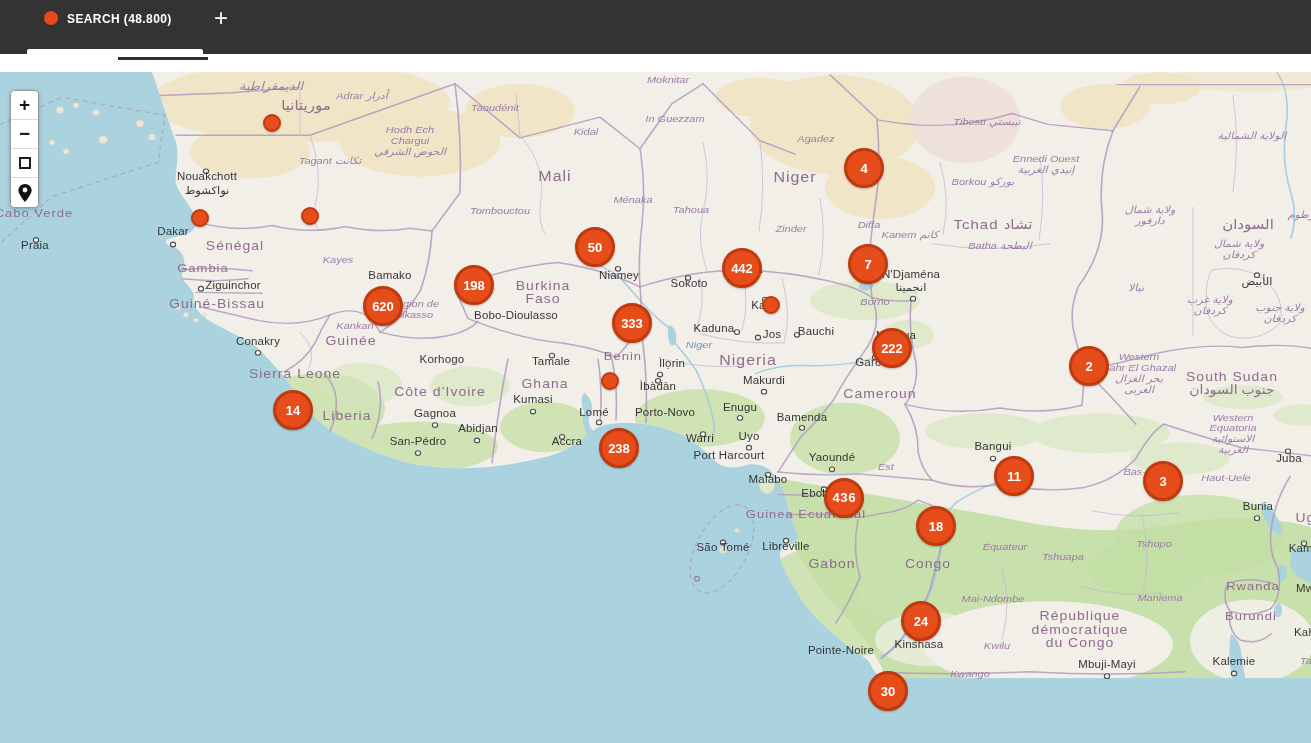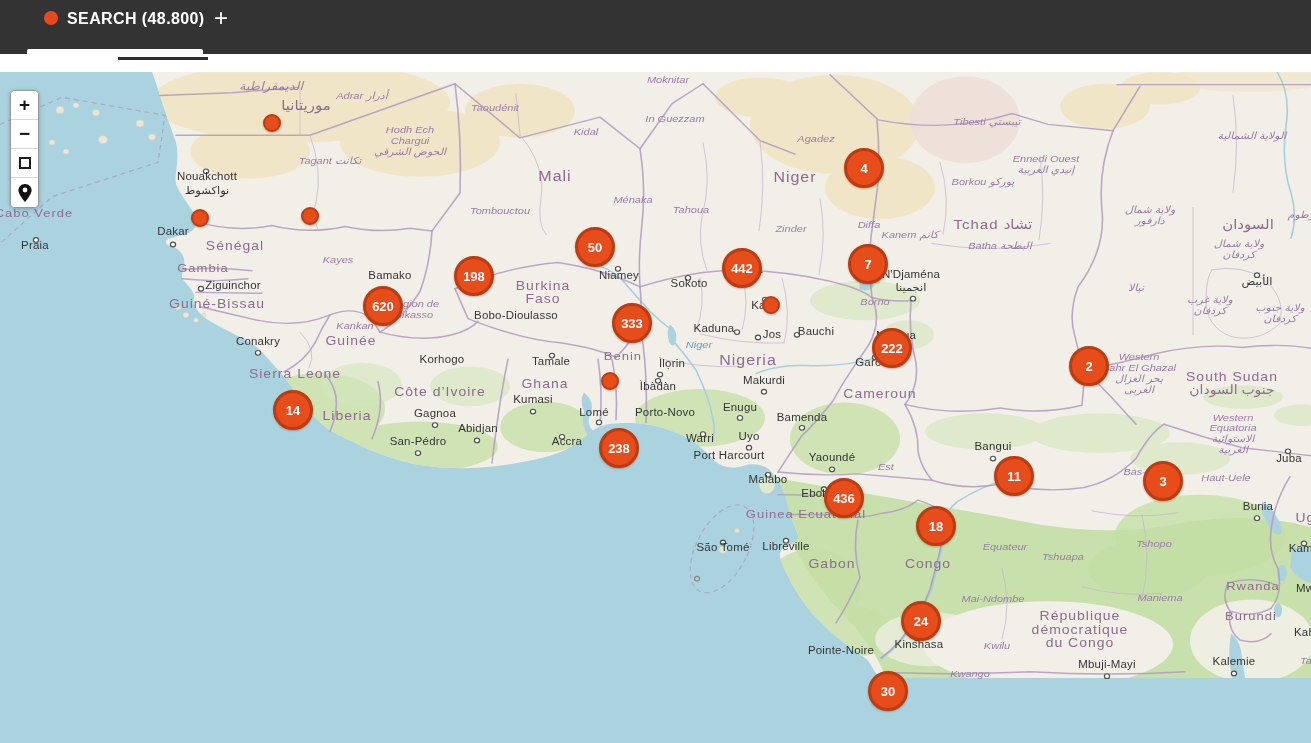--- a/index.html
+++ b/index.html
@@ -8,21 +8,21 @@
   }
   *{box-sizing:border-box}
   html,body{margin:0;padding:0}
   body{
     width:1311px;height:743px;overflow:hidden;position:relative;
     font-family:"Liberation Sans","DejaVu Sans",sans-serif;background:#fff;
   }
   
   .header{position:absolute;top:0;left:0;right:0;height:54px;background:var(--header-bg);z-index:30}
   .fav-dot{position:absolute;left:44px;top:11px;width:14px;height:14px;border-radius:50%;background:var(--accent)}
-  .tab-label{position:absolute;left:67px;top:9px;height:20px;line-height:20px;font-size:16px;font-weight:600;
+  .tab-label{position:absolute;left:67px;top:9px;height:20px;line-height:20px;font-size:12px;font-weight:600;
              letter-spacing:.4px;color:#fff;white-space:nowrap;cursor:default}
   .new-tab{position:absolute;left:207px;top:2px;width:28px;height:32px;color:#fff;font-size:24px;font-weight:300;
            text-align:center;line-height:32px;cursor:pointer}
   .tab-underline{position:absolute;left:27px;top:49px;width:176px;height:5px;background:#fff;border-radius:2px 2px 0 0}
   .ink-bar{position:absolute;left:118px;top:57px;width:90px;height:3px;background:#2f2f2f;z-index:31}
   
   .map-wrap{position:absolute;left:0;top:72px;width:1311px;height:671px;background:var(--ocean);z-index:1}
   svg text{pointer-events:none}
   .lbl-country{fill:#8f6b8f;letter-spacing:1px}
   .lbl-region{fill:#9a7ca6;font-style:italic}
@@ -391,30 +391,30 @@
         <text x="1316" y="696" text-anchor="middle" class="lbl-city" font-size="11.5"><tspan x="1316" dy="0">Kahama</tspan></text>
       </g>
 </svg>
 </div>
 
 <div class="marker-layer" id="marker-layer">
     <div class="cluster" style="left: 844px; top: 148px;">4</div>
     <div class="cluster" style="left: 575px; top: 227px;">50</div>
     <div class="cluster" style="left: 722px; top: 248px;">442</div>
     <div class="cluster" style="left: 848px; top: 244px;">7</div>
-    <div class="cluster" style="left: 454px; top: 256px;">198</div>
+    <div class="cluster" style="left: 454px; top: 265px;">198</div>
     <div class="cluster" style="left: 363px; top: 286px;">620</div>
     <div class="cluster" style="left: 612px; top: 303px;">333</div>
     <div class="cluster" style="left: 872px; top: 328px;">222</div>
     <div class="cluster" style="left: 1069px; top: 346px;">2</div>
     <div class="cluster" style="left: 273px; top: 390px;">14</div>
     <div class="cluster" style="left: 599px; top: 428px;">238</div>
     <div class="cluster" style="left: 994px; top: 456px;">11</div>
     <div class="cluster" style="left: 1143px; top: 461px;">3</div>
-    <div class="cluster" style="left: 824px; top: 478px;">436</div>
+    <div class="cluster" style="left: 824px; top: 478px; font-family: Liberation Mono, monospace;">436</div>
     <div class="cluster" style="left: 916px; top: 506px;">18</div>
     <div class="cluster" style="left: 901px; top: 601px;">24</div>
     <div class="cluster" style="left: 868px; top: 671px;">30</div>
     <div class="point" style="left: 263px; top: 114px;"></div>
     <div class="point" style="left: 301px; top: 207px;"></div>
     <div class="point" style="left: 191px; top: 209px;"></div>
     <div class="point" style="left: 762px; top: 296px;"></div>
     <div class="point" style="left: 601px; top: 372px;"></div>
   </div>
 

